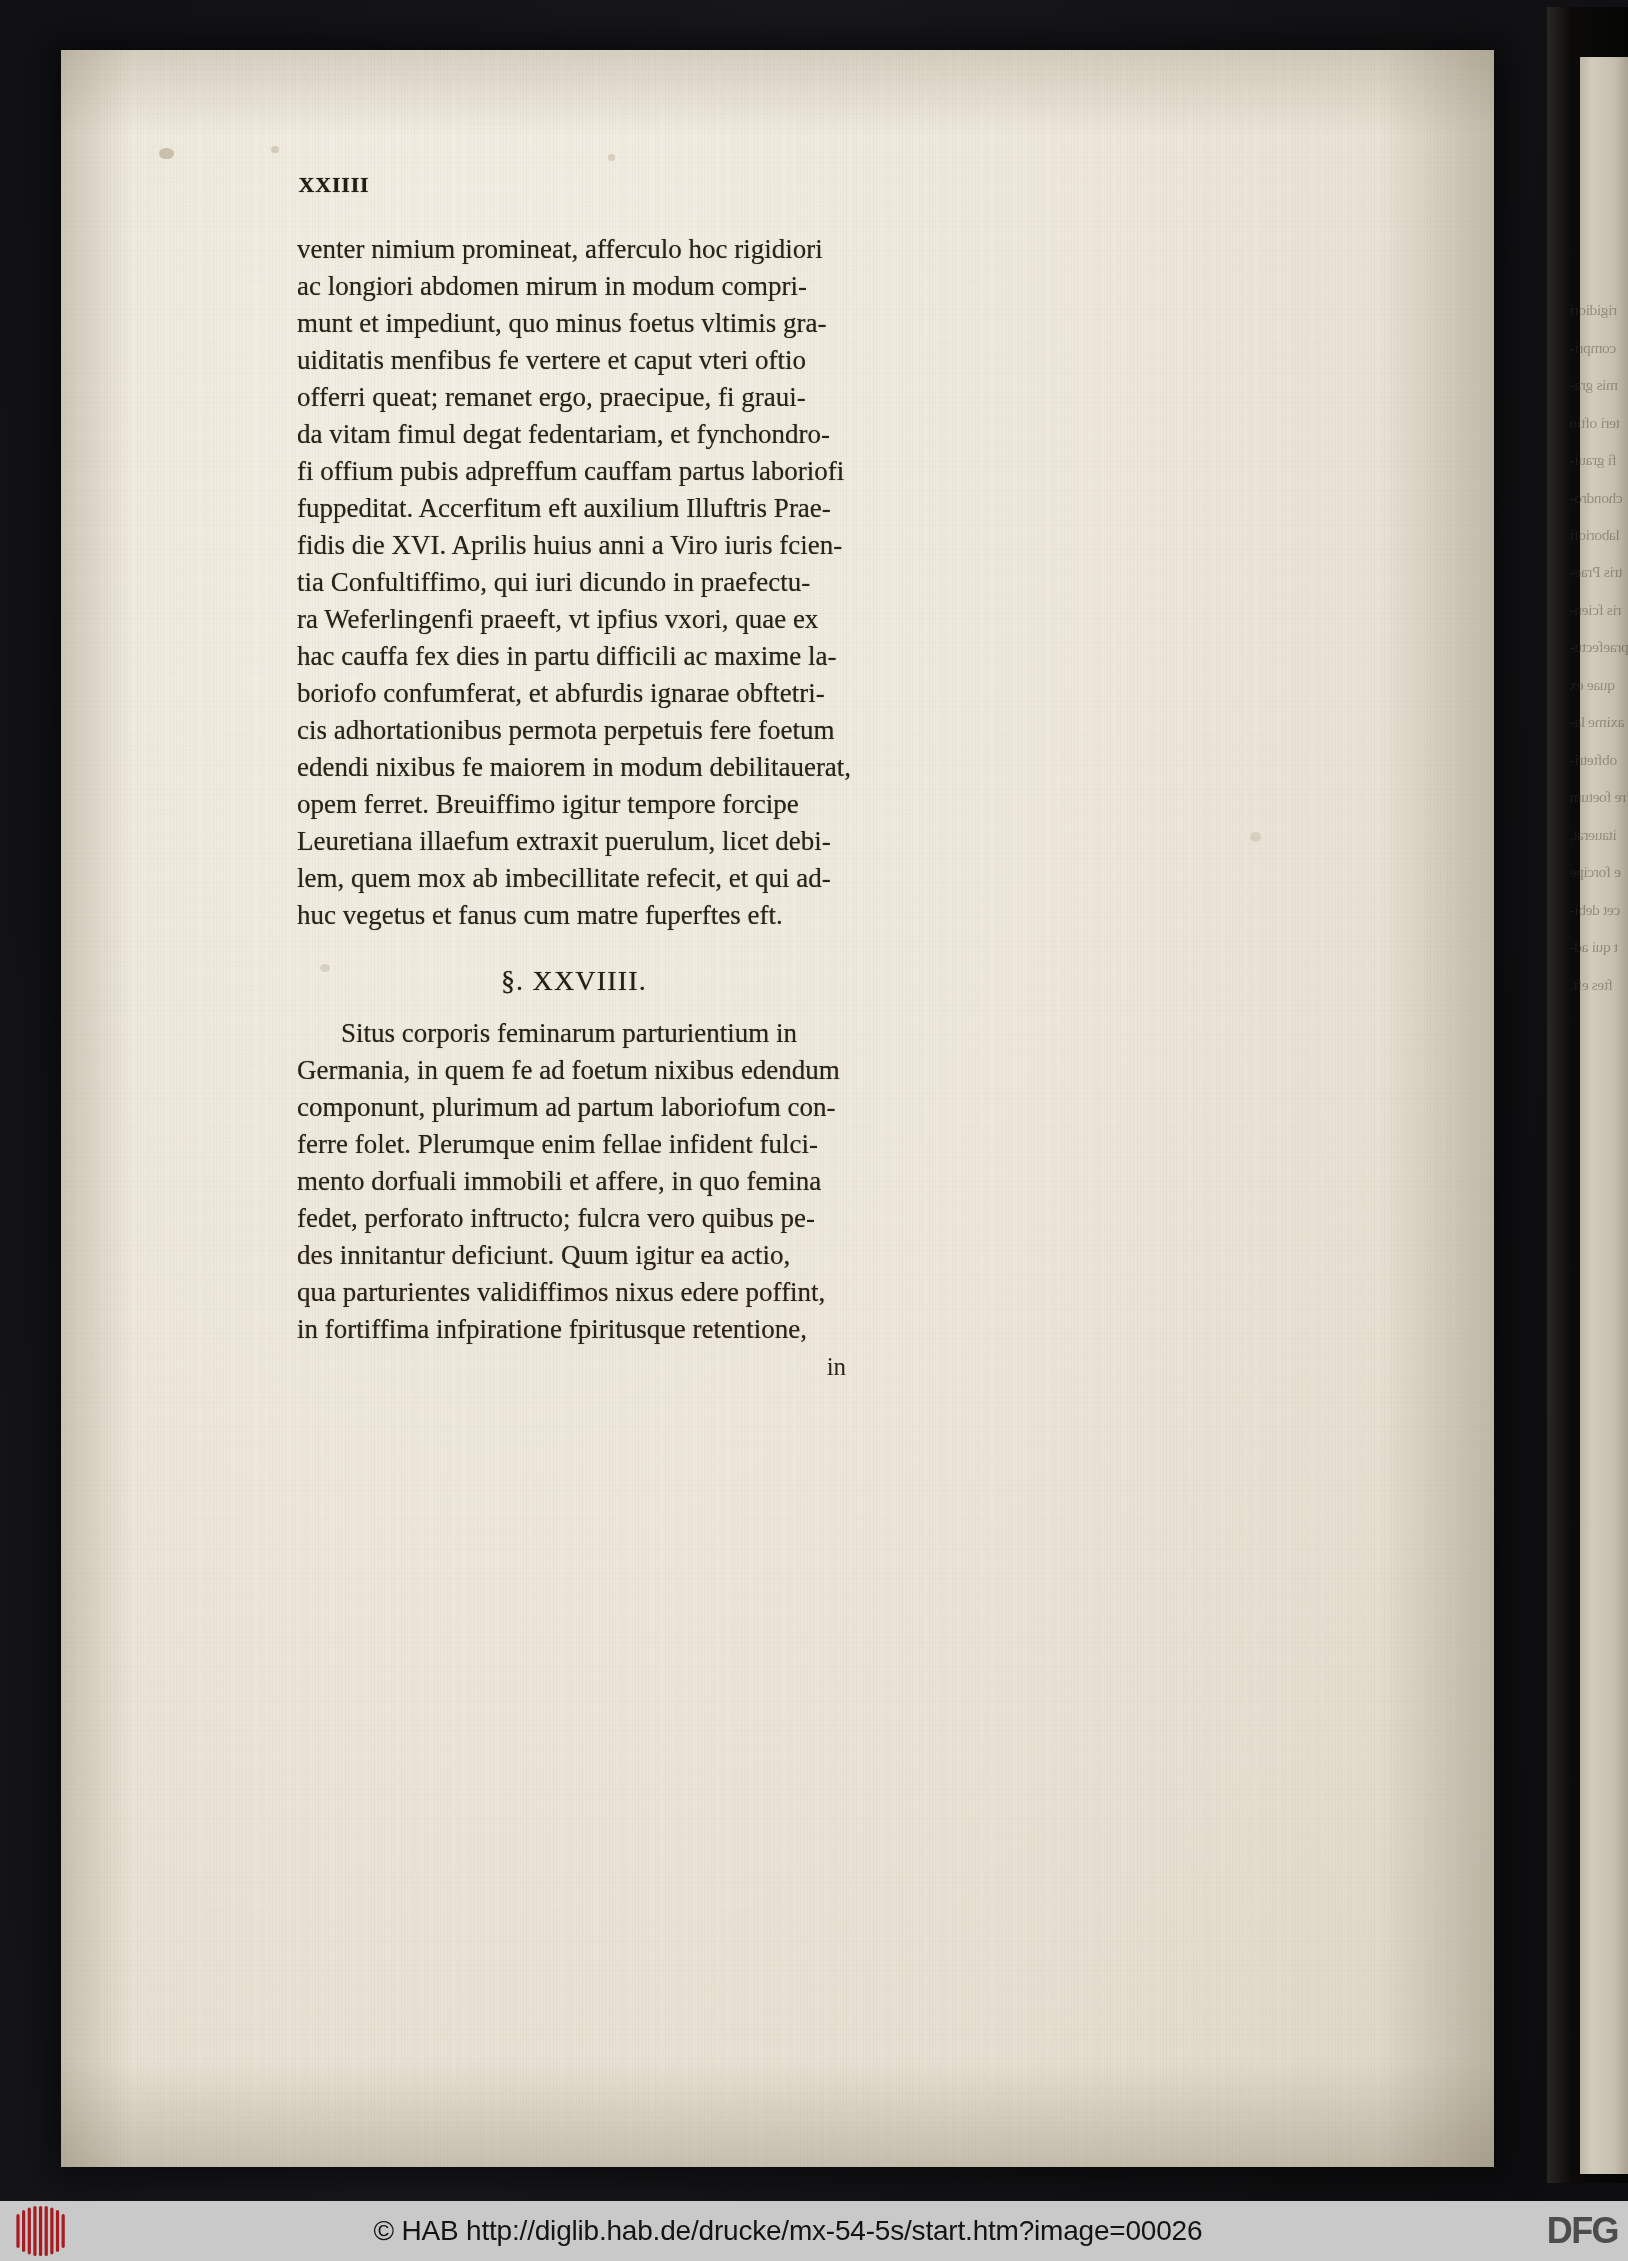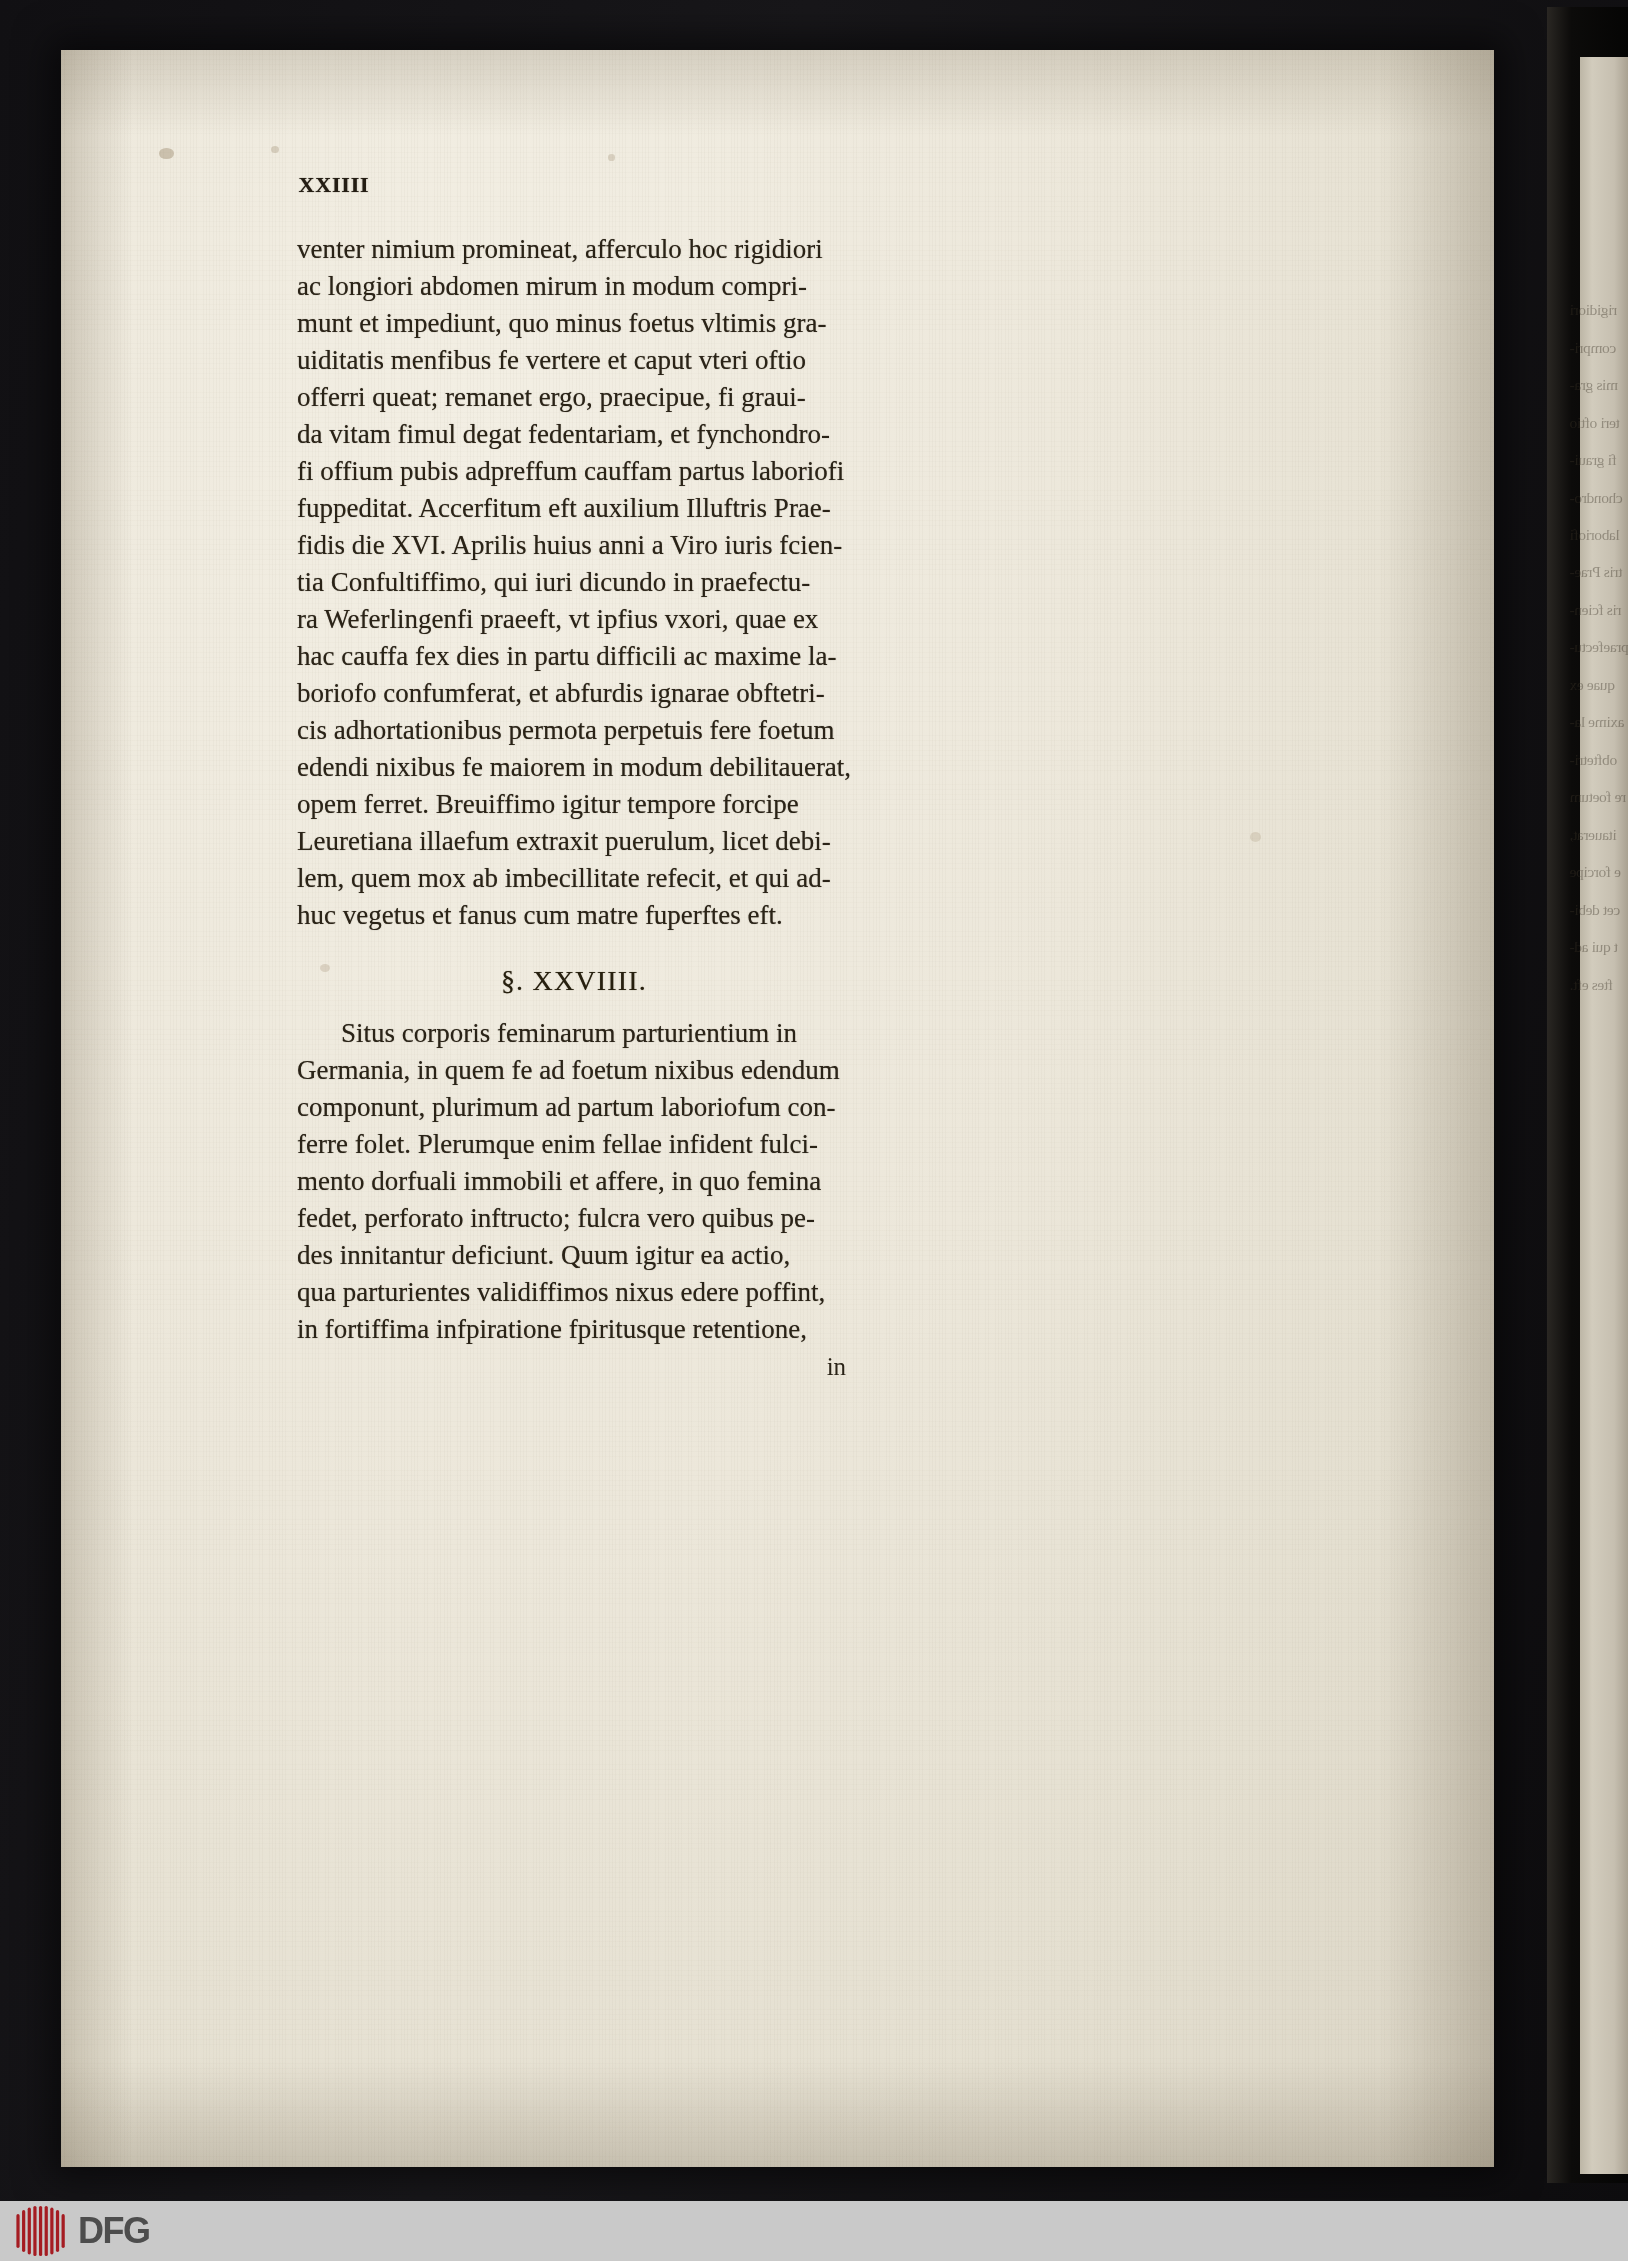--- a/index.html
+++ b/index.html
@@ -164,21 +164,21 @@
     flex: 1 1 auto;
     text-align: center;
     font-family: "Liberation Sans", sans-serif;
     font-size: 28px;
     color: #141414;
     letter-spacing: -0.2px;
     margin-left: -49px;
   }
   #dfg-logo {
     flex: 0 0 auto;
-    margin-right: 24px;
+    margin-right: 11px;
     font-family: "Liberation Sans", sans-serif;
     font-weight: bold;
     font-size: 36px;
     letter-spacing: -1.6px;
     color: #4d4d4d;
   }
 </style>
 </head>
 <body>
 
@@ -271,16 +271,17 @@
         <rect x="25" y="0" width="4" height="62" rx="2"></rect>
         <rect x="32" y="0" width="4" height="62" rx="2"></rect>
         <rect x="39" y="0" width="4" height="62" rx="2"></rect>
         <rect x="46" y="2" width="4" height="58" rx="2"></rect>
         <rect x="53" y="5" width="4" height="52" rx="2"></rect>
         <rect x="60" y="10" width="4" height="42" rx="2"></rect>
       </g>
     </svg>
   </div>
 
+  <div id="footer-credit">© HAB http://diglib.hab.de/drucke/mx-54-5s/start.htm?image=00026</div>
 
   <div id="dfg-logo">DFG</div>
 </div>
 
 
 </body></html>

